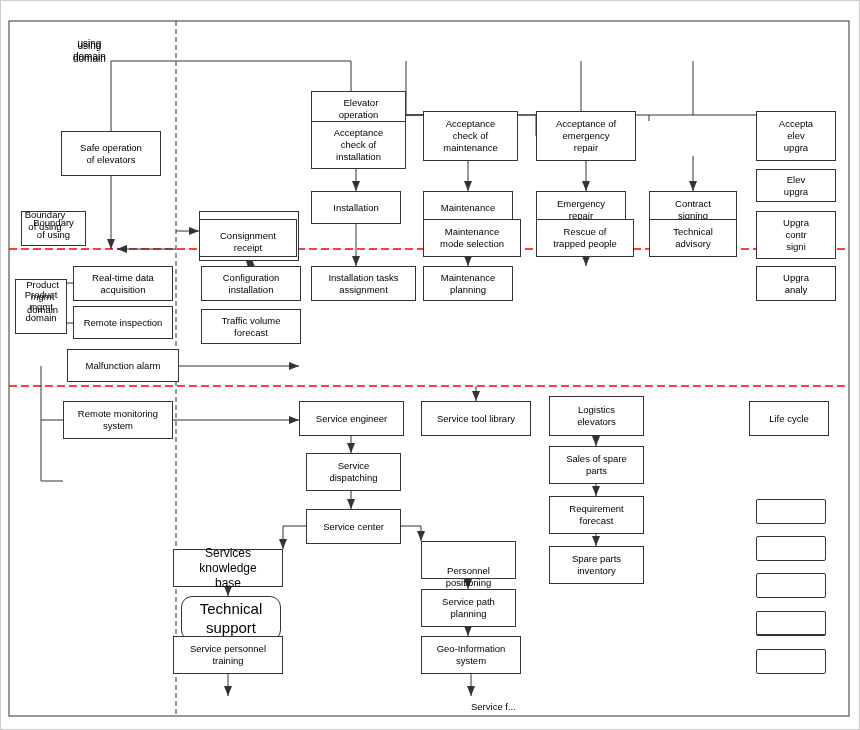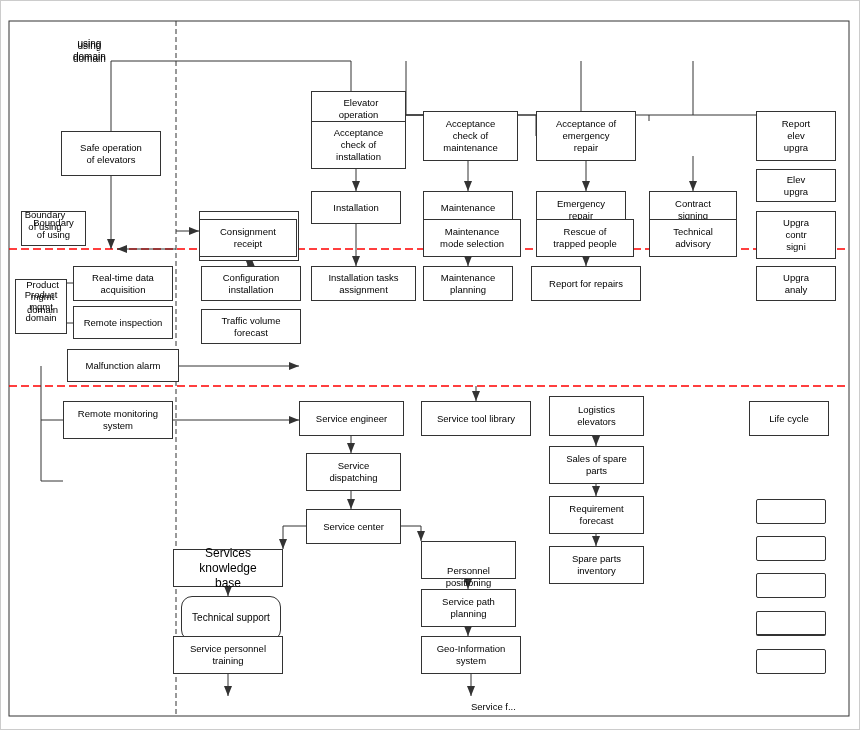--- a/index.html
+++ b/index.html
@@ -215,24 +215,21 @@
 advisory</span>
     </div>
     <div class="box" style="left: 310px; top: 265px; width: 105px; height: 35px; font-size: 9.5px; line-height: 1.25;">
       <span style="white-space: pre-line;">Installation tasks
 assignment</span>
     </div>
     <div class="box" style="left: 422px; top: 265px; width: 90px; height: 35px; font-size: 9.5px; line-height: 1.25;">
       <span style="white-space: pre-line;">Maintenance
 planning</span>
     </div>
-    <div class="box" style="left: 530px; top: 265px; width: 110px; height: 35px; font-size: 9.5px; line-height: 1.25;">
-      <span style="white-space: pre-line;">Report for repairs</span>
-    </div>
-    <div class="box" style="left: 198px; top: 218px; width: 98px; height: 38px; font-size: 9.5px; line-height: 1.25;">
+    <div class="box" style="left: 198px; top: 218px; width: 98px; height: 38px; font-size: 9.5px; line-height: 1.25; align-items: flex-end;">
       <span style="white-space: pre-line;">Consignment
 receipt</span>
     </div>
     <div class="box" style="left: 310px; top: 190px; width: 90px; height: 33px; font-size: 9.5px; line-height: 1.25;">
       <span style="white-space: pre-line;">Installation</span>
     </div>
     <div class="box" style="left: 422px; top: 190px; width: 90px; height: 33px; font-size: 9.5px; line-height: 1.25;">
       <span style="white-space: pre-line;">Maintenance</span>
     </div>
     <div class="box" style="left: 535px; top: 190px; width: 90px; height: 38px; font-size: 9.5px; line-height: 1.25;">
@@ -269,21 +266,21 @@
       <span style="white-space: pre-line;">Acceptance
 check of
 maintenance</span>
     </div>
     <div class="box" style="left: 535px; top: 110px; width: 100px; height: 50px; font-size: 9.5px; line-height: 1.25;">
       <span style="white-space: pre-line;">Acceptance of
 emergency
 repair</span>
     </div>
     <div class="box" style="left: 755px; top: 110px; width: 80px; height: 50px; font-size: 9.5px; line-height: 1.25;">
-      <span style="white-space: pre-line;">Report
+      <span style="white-space: pre-line;">Accepta
 elev
 upgra</span>
     </div>
     <div class="box" style="left: 755px; top: 168px; width: 80px; height: 33px; font-size: 9.5px; line-height: 1.25;">
       <span style="white-space: pre-line;">Elev
 upgra</span>
     </div>
     <div class="box" style="left: 755px; top: 210px; width: 80px; height: 48px; font-size: 9.5px; line-height: 1.25;">
       <span style="white-space: pre-line;">Upgra
 contr
@@ -310,21 +307,21 @@
       <span style="white-space: pre-line;">Service
 dispatching</span>
     </div>
     <div class="box" style="left: 305px; top: 508px; width: 95px; height: 35px; font-size: 9.5px; line-height: 1.25;">
       <span style="white-space: pre-line;">Service center</span>
     </div>
     <div class="box" style="left: 172px; top: 548px; width: 110px; height: 38px; font-size: 12px; line-height: 1.25;">
       <span style="white-space: pre-line;">Services knowledge
 base</span>
     </div>
-    <div class="box" style="left: 180px; top: 595px; width: 100px; height: 45px; font-size: 10px; line-height: 1.25; border-radius: 11px;">
+    <div class="box" style="left: 180px; top: 595px; width: 100px; height: 45px; font-size: 15px; line-height: 1.25; border-radius: 11px;">
       <span style="white-space: pre-line;">Technical support</span>
     </div>
     <div class="box" style="left: 172px; top: 635px; width: 110px; height: 38px; font-size: 9.5px; line-height: 1.25;">
       <span style="white-space: pre-line;">Service personnel
 training</span>
     </div>
     <div class="box" style="left: 420px; top: 540px; width: 95px; height: 38px; font-size: 9.5px; line-height: 1.25;">
       <span style="white-space: pre-line; margin-top: 33px;">Personnel
 positioning</span>
     </div>

